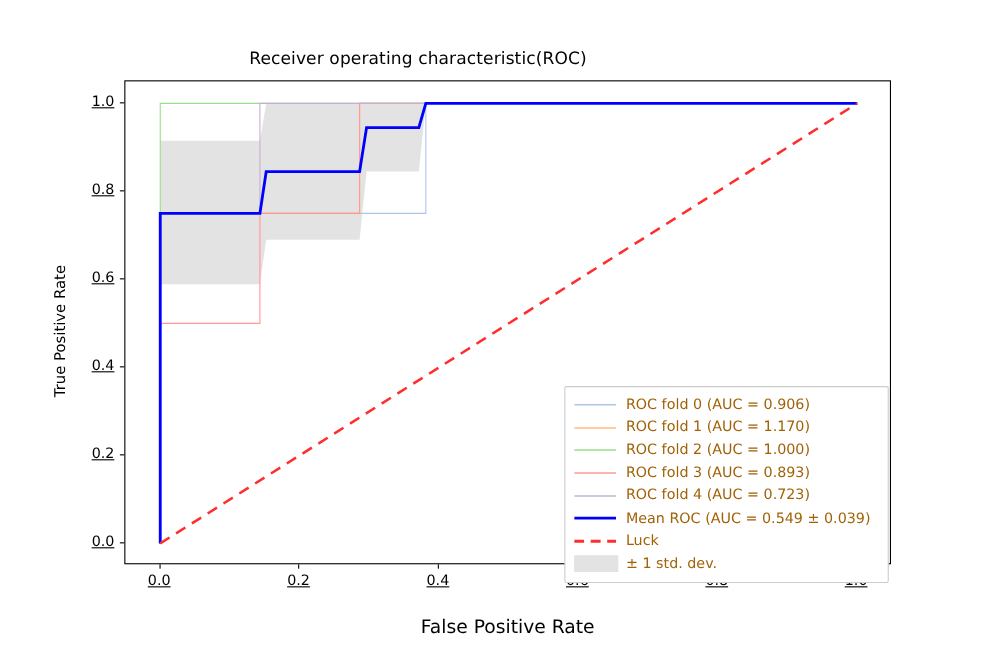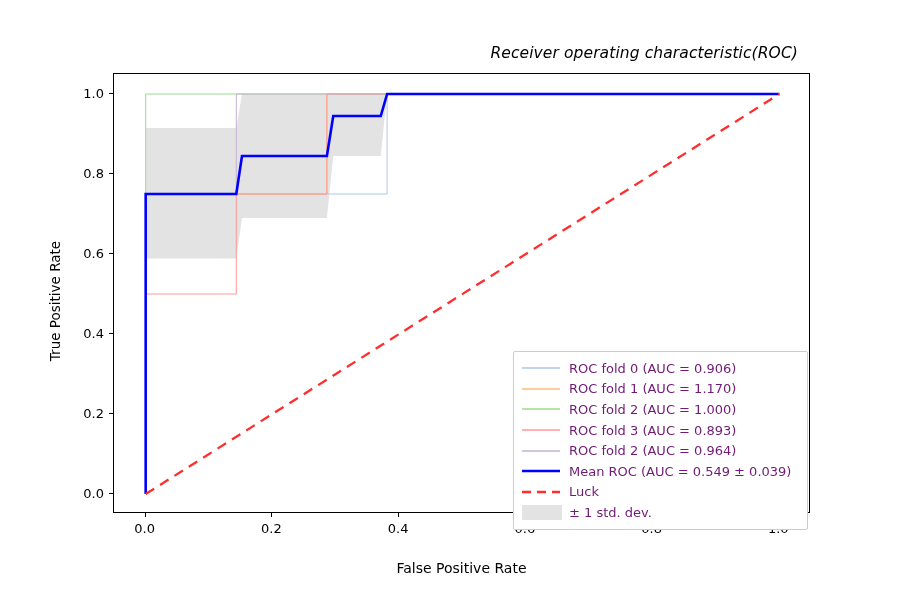--- a/index.html
+++ b/index.html
@@ -18,25 +18,24 @@
     width: 900px;
     height: 600px;
     background: #ffffff;
   }
   
   #chart-title {
     position: absolute;
     left: 0;
     top: 44px;
     width: 836px;
-    text-align: right;
+    text-align: center;
     font-size: 15.5px;
     color: #000000;
     letter-spacing: 0.1px;
-    font-style: italic;
   }
   
   #chart-title span {
     display: inline-block;
     position: relative;
     left: -38px;
   }
   
   #axes {
     position: absolute;
@@ -53,20 +52,21 @@
     position: absolute;
     left: 0;
     top: 0;
   }
   
   .tick-label {
     position: absolute;
     font-size: 13px;
     color: #000000;
     white-space: nowrap;
+    text-decoration: underline;
   }
   .xtick {
     transform: translateX(-50%);
     top: 521px;
   }
   .ytick {
     transform: translateY(-50%);
     text-align: right;
     width: 44px;
     left: 60px;
@@ -86,21 +86,21 @@
     background: #000000;
     left: 109px;
   }
   
   #xlabel {
     position: absolute;
     left: 113px;
     width: 697px;
     top: 560px;
     text-align: center;
-    font-size: 14px;
+    font-size: 17px;
     color: #000000;
   }
   #ylabel {
     position: absolute;
     left: -45px;
     top: 293px;
     width: 200px;
     text-align: center;
     font-size: 13.5px;
     color: #000000;
@@ -133,21 +133,21 @@
   }
   .legend-swatch .lineglyph {
     position: absolute;
     left: 0;
     right: 0;
     top: 50%;
     transform: translateY(-50%);
   }
   .legend-label {
     font-size: 13px;
-    color: #701a75;
+    color: #a16207;
     white-space: nowrap;
   }
   .band-swatch {
     width: 38px;
     height: 13px;
     background: #e3e3e3;
     border: 1px solid #e3e3e3;
   }
 </style>
 </head>
@@ -232,21 +232,21 @@
           </svg>
         </div>
         <div class="legend-label">ROC fold 3 (AUC = 0.893)</div>
       </div>
       <div class="legend-row">
         <div class="legend-swatch">
           <svg width="38" height="14" class="lineglyph">
             <line x1="0" y1="7" x2="38" y2="7" stroke="#c5b0d5" stroke-width="1.4"></line>
           </svg>
         </div>
-        <div class="legend-label">ROC fold 2 (AUC = 0.964)</div>
+        <div class="legend-label">ROC fold 4 (AUC = 0.723)</div>
       </div>
       <div class="legend-row">
         <div class="legend-swatch">
           <svg width="38" height="14" class="lineglyph">
             <line x1="0" y1="7" x2="38" y2="7" stroke="#0000ff" stroke-width="2.6"></line>
           </svg>
         </div>
         <div class="legend-label">Mean ROC (AUC = 0.549 ± 0.039)</div>
       </div>
       <div class="legend-row">

